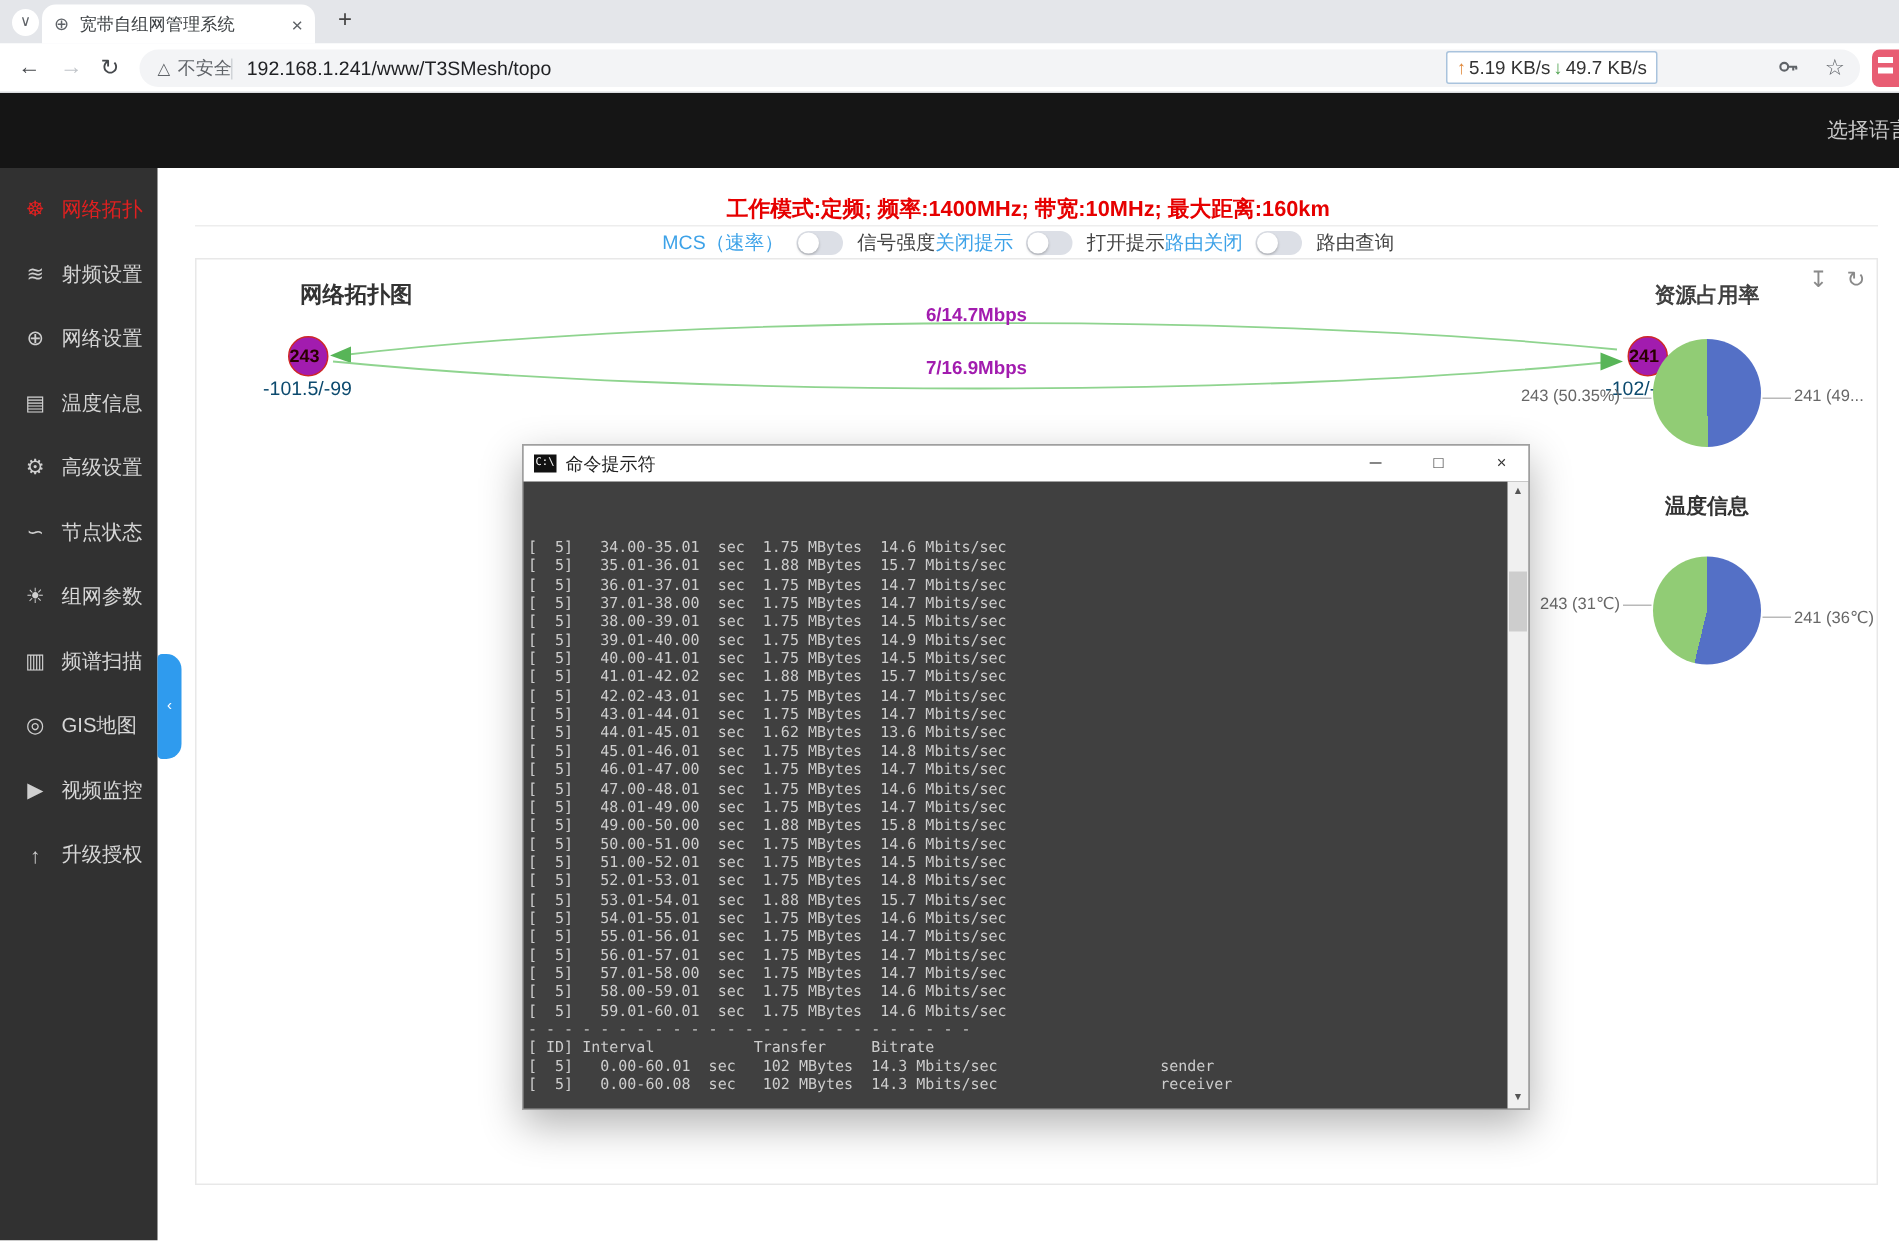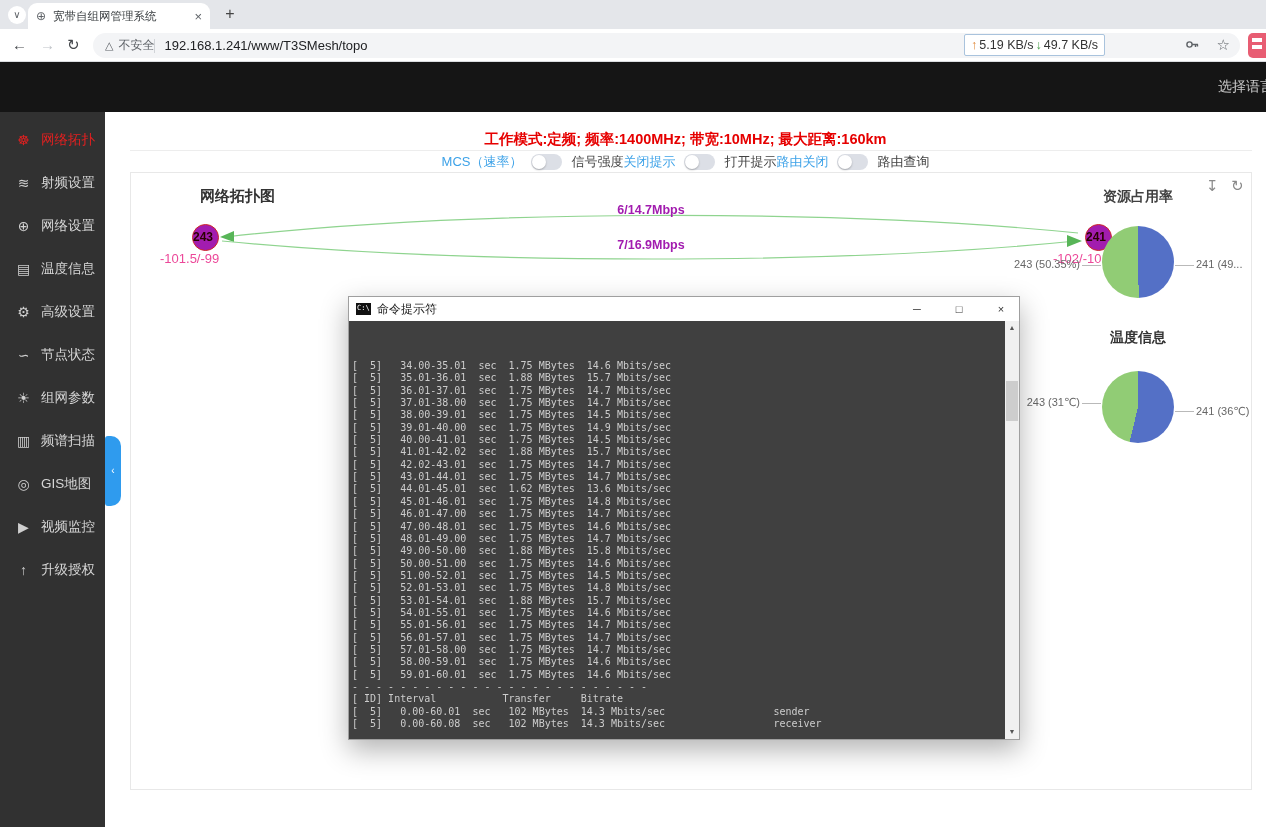--- a/index.html
+++ b/index.html
@@ -58,21 +58,21 @@
 
   
   .panel { position:absolute; left:130px; top:172px; width:1122px; height:618px; border:1px solid #e8e8e8; background:#fff; }
   .topo-title { position:absolute; left:200px; top:187px; font-size:15px; font-weight:bold; color:#333; }
   .toolbox-ico { position:absolute; top:177px; font-size:15px; color:#8a8a8a; }
   .res-title { position:absolute; left:1090px; top:188px; width:96px; text-align:center; font-size:14px; font-weight:bold; color:#404040; }
   .temp-title { position:absolute; left:1090px; top:329px; width:96px; text-align:center; font-size:14px; font-weight:bold; color:#333; }
 
   .node { position:absolute; width:27px; height:27px; border-radius:50%; background:#a21caf; border:1px solid #cf2727;
     color:#2a0000; font-size:12px; font-weight:bold; text-align:left; line-height:25px; }
-  .node-label { position:absolute; width:90px; font-size:13px; color:#ec4899; }
+  .node-label { position:absolute; width:90px; text-align:center; font-size:13px; color:#0c4a6e; }
   .edges { position:absolute; left:218px; top:199px; }
   .edge-label { position:absolute; width:110px; text-align:center; color:#a21caf; font-weight:bold; font-size:12.5px; }
 
   .pie { position:absolute; width:72px; height:72px; border-radius:50%; }
   .pie-label { position:absolute; font-size:11px; color:#676767; white-space:nowrap; }
   .pie-line { position:absolute; width:19px; border-top:1px solid #b9b9b9; }
 
   
   .cmd { position:absolute; left:348px; top:296px; width:672px; height:444px; background:#404040;
     border:1px solid #9f9f9f; box-shadow:0 10px 26px rgba(0,0,0,.3); }

